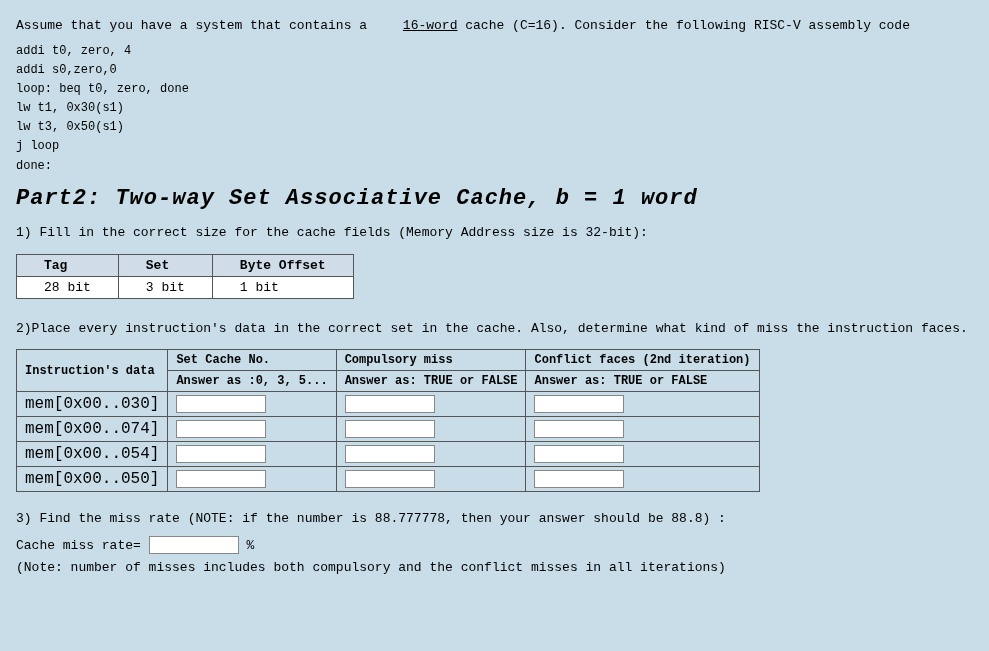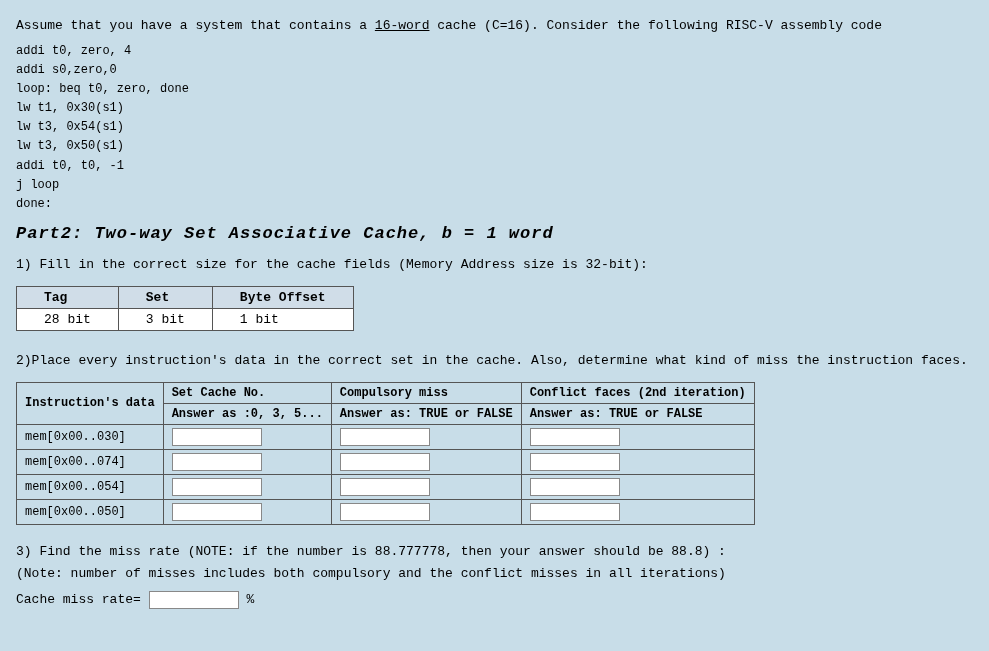--- a/index.html
+++ b/index.html
@@ -9,29 +9,29 @@
       font-size: 13px;
       color: #000;
       padding: 16px;
       width: 989px;
       min-height: 651px;
     }
     .intro-text {
       margin-bottom: 6px;
       line-height: 1.5;
     }
-    .underline { text-decoration: underline; }
+    .underline { text-decoration: underline; margin-left: 28px; }
     .code-block {
       font-family: 'Courier New', Courier, monospace;
       font-size: 12px;
       line-height: 1.6;
       margin-bottom: 8px;
     }
     .part-heading {
-      font-size: 17px;
+      font-size: 22px;
       font-weight: bold;
       font-style: italic;
       margin: 10px 0 12px 0;
       letter-spacing: 1px;
     }
     .question {
       margin-bottom: 10px;
       line-height: 1.6;
     }
     
@@ -74,21 +74,21 @@
     .data-table input[type="text"] {
       width: 90px;
       height: 18px;
       border: 1px solid #888;
       background: #fff;
       font-family: 'Courier New', Courier, monospace;
       font-size: 12px;
       padding: 1px 3px;
     }
     .data-table .instruction-col {
-      font-size: 12px;
+      font-size: 16px;
     }
     .miss-rate-section {
       line-height: 1.7;
       font-size: 13px;
     }
     .miss-rate-section input[type="text"] {
       width: 90px;
       height: 18px;
       border: 1px solid #888;
       background: #fff;
@@ -103,23 +103,21 @@
 
 <div class="intro-text">
   <span>Assume that you have a system that contains a </span><span class="underline">16-word</span><span> cache (C=16). Consider the following RISC-V assembly code</span>
 </div>
 
 <div class="code-block">
   <div>addi t0, zero, 4</div>
   <div>addi s0,zero,0</div>
   <div>loop: beq   t0, zero, done</div>
   <div>            lw    t1, 0x30(s1)</div>
-  <div>            lw    t3, 0x54(s1)</div>
   <div>            lw    t3, 0x50(s1)</div>
-  <div>            addi t0, t0, -1</div>
   <div>            j       loop</div>
   <div>done:</div>
 </div>
 
 <div class="part-heading">Part2: Two-way Set Associative Cache, b = 1 word</div>
 
 <div class="question">1) Fill in the correct size for the cache fields (Memory Address size is 32-bit):</div>
 
 <table class="cache-fields-table">
   <thead>
@@ -177,19 +175,19 @@
       <td class="instruction-col">mem[0x00..050]</td>
       <td><input type="text" style=""></td>
       <td><input type="text" style=""></td>
       <td><input type="text" style=""></td>
     </tr>
   </tbody>
 </table>
 
 <div class="miss-rate-section">
   <div>3) Find the miss rate   (NOTE: if the number is 88.777778, then your answer should be 88.8) :</div>
-  <div>(Note:  number of misses includes both compulsory and the conflict misses in all iterations)</div>
   <div style="margin-top:4px;">
     <span>Cache miss rate=</span>
     <input type="text" style="width: 90px; height: 18px; border: 1px solid rgb(136, 136, 136); background: rgb(255, 255, 255); font-family: &quot;Courier New&quot;, Courier, monospace; font-size: 12px; padding: 1px 3px; vertical-align: middle;">
     <span>%</span>
   </div>
+  <div>(Note:  number of misses includes both compulsory and the conflict misses in all iterations)</div>
 </div>
 
 </body></html>

